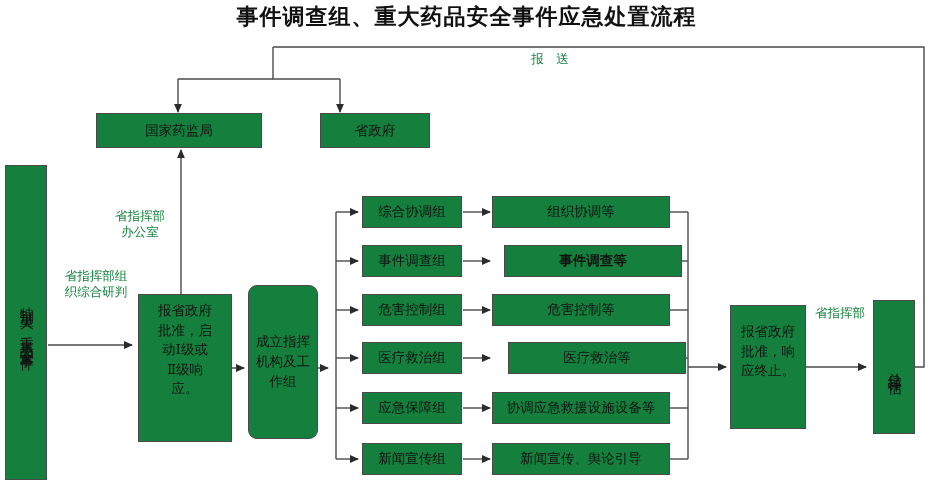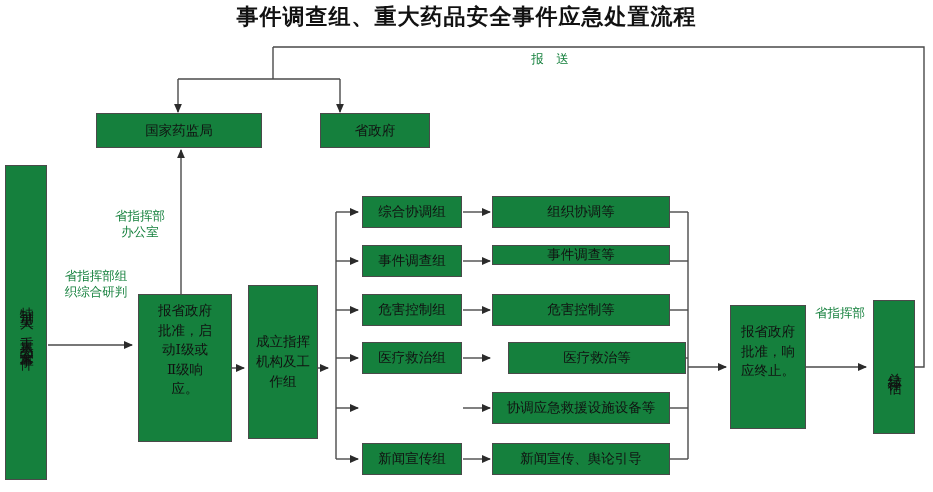--- a/index.html
+++ b/index.html
@@ -90,36 +90,37 @@
   <div class="box vert" style="left:5px;top:165px;width:42px;height:315px;font-size:14px;">特别重大、重大药品安全事件</div>
 
   <div class="box multi" style="left:138px;top:294px;width:94px;height:148px;">
     <span>报省政府</span>
     <span>批准，启</span>
     <span>动Ⅰ级或</span>
     <span>Ⅱ级响</span>
     <span>应。</span>
   </div>
 
-  <div class="box" style="left:248px;top:285px;width:70px;height:154px;padding:4px;">
+  <div class="box" style="left:248px;top:285px;width:70px;height:154px;padding:4px;border-radius:9px;">
     <span style="display:block;width:58px;line-height:1.5;">成立指挥机构及工作组</span>
   </div>
 
   <div class="box" style="left:362px;top:196px;width:100px;height:32px;">综合协调组</div>
   <div class="box" style="left:492px;top:196px;width:178px;height:32px;">组织协调等</div>
 
   <div class="box" style="left:362px;top:245px;width:100px;height:32px;">事件调查组</div>
-  <div class="box" style="left:492px;top:245px;width:178px;height:20px;">事件调查等</div>
+  <div class="box" style="left:504px;top:245px;width:178px;height:32px;font-weight:bold;">事件调查等</div>
 
   <div class="box" style="left:362px;top:294px;width:100px;height:32px;">危害控制组</div>
   <div class="box" style="left:492px;top:294px;width:178px;height:32px;">危害控制等</div>
 
   <div class="box" style="left:362px;top:342px;width:100px;height:32px;">医疗救治组</div>
   <div class="box" style="left:492px;top:342px;width:178px;height:32px;margin-left:16px;">医疗救治等</div>
 
+  <div class="box" style="left:362px;top:392px;width:100px;height:32px;">应急保障组</div>
   <div class="box" style="left:492px;top:392px;width:178px;height:32px;">协调应急救援设施设备等</div>
 
   <div class="box" style="left:362px;top:443px;width:100px;height:32px;">新闻宣传组</div>
   <div class="box" style="left:492px;top:443px;width:178px;height:32px;">新闻宣传、舆论引导</div>
 
   <div class="box multi" style="left:730px;top:305px;width:76px;height:124px;padding-top:16px;">
     <span>报省政府</span>
     <span>批准，响</span>
     <span>应终止。</span>
   </div>

